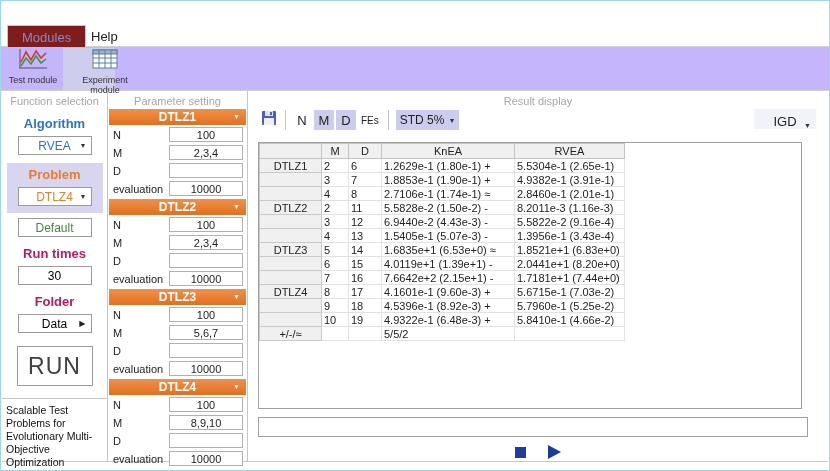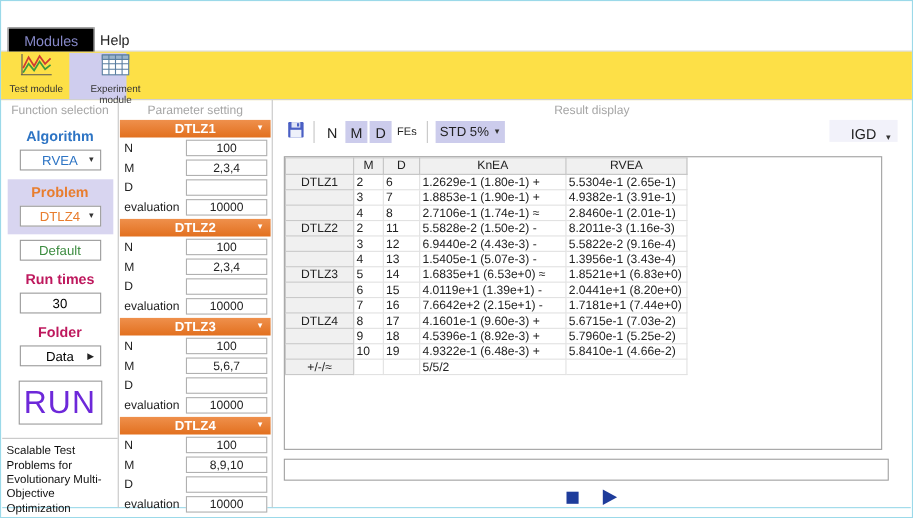--- a/index.html
+++ b/index.html
@@ -13,24 +13,24 @@
   .app-icon { position: absolute; left: 8px; top: 4px; width: 13px; height: 13px;
     background: linear-gradient(135deg,#f5a13c 0%,#e2601f 55%,#b03a14 100%); border-radius: 2px; }
   .title-text { position: absolute; left: 27px; top: 4px; font-size: 12px; color: #222; }
   .win-controls { position: absolute; right: 6px; top: 0; height: 22px; display: flex; }
   .win-btn { width: 34px; height: 22px; display: flex; align-items: center; justify-content: center;
     color: #555; font-size: 12px; }
   
   .menubar { position: absolute; left: 0; top: 22px; right: 0; height: 24px; border-bottom: 1px solid #d0d0d0; }
   .menu-tab { position: absolute; top: 2px; height: 23px; padding: 4px 14px; font-size: 13px; }
   .menu-tab.selected { left: 6px; border: 1px solid #c8c8c8; border-bottom: 1px solid #fff;
-    background: #000000; color: #8688c8; }
+    background: #7f1d1d; color: #8688c8; }
   .menu-tab.plain { left: 76px; color: #222; }
   
-  .ribbon { position: absolute; left: 0; top: 46px; right: 0; height: 44px; border-bottom: 1px solid #d0d0d0; background:#fde047; }
+  .ribbon { position: absolute; left: 0; top: 46px; right: 0; height: 44px; border-bottom: 1px solid #d0d0d0; background:#c4b5fd; }
   .module-btn { position: absolute; top: 1px; width: 52px; height: 42px; display: flex;
     flex-direction: column; align-items: center; justify-content: flex-start; }
   .module-btn .mlabel { font-size: 9px; color: #333; line-height: 10px; text-align: center; margin-top: 1px; }
   .module-btn.selected { background: #cfcdee; }
   #btn-test { left: 6px; } #btn-exp { left: 62px; padding-left: 32px; }
   
   .panel-title { font-size: 11px; color: #a6a6a6; text-align: center; padding-top: 4px; }
   .left-panel { position: absolute; left: 1px; top: 90px; width: 106px; bottom: 8px;
     border-right: 1px solid #c6c6c6; border-bottom: 1px solid #9bd9e9; }
   .mid-panel { position: absolute; left: 107px; top: 90px; width: 140px; bottom: 8px;
@@ -41,21 +41,21 @@
   .fs-label { font-size: 13px; font-weight: bold; text-align: center; margin-top: 9px; }
   .lbl-blue { color: #2d74c4; } .lbl-orange { color: #e87d2e; } .lbl-green { color: #3d8c40; } .lbl-cyan { color: #be185d; }
   .fs-control { width: 74px; height: 19px; margin: 5px auto 0 auto; border: 1px solid #9a9a9a;
     background: #fff; display: flex; align-items: center; justify-content: center;
     font-size: 12px; position: relative; }
   .fs-control .caret { position: absolute; right: 4px; font-size: 7px; color: #333; }
   .fs-control .menu-arrow { position: absolute; right: 5px; font-size: 8px; color: #222; }
   .problem-block { width: 96px; margin: 8px auto 0 auto; background: #d8d5f0; padding: 2px 0 7px 0; }
   .val-blue { color: #2d74c4; } .val-orange { color: #e87d2e; } .val-green { color: #3d8c40; }
   .run-btn { display: block; width: 76px; height: 40px; margin: 13px auto 0 auto; border: 1px solid #9a9a9a;
-    background: #fff; font-family: "Liberation Sans", sans-serif; font-size: 29px; color: #6d28d9; letter-spacing: 1px; }
+    background: #fff; font-family: "Liberation Sans", sans-serif; font-size: 23px; color: #404040; letter-spacing: 1px; }
   .fs-divider { border-top: 1px solid #c6c6c6; margin: 12px 0 5px 0; }
   .fs-desc { font-size: 10.5px; color: #111; line-height: 13px; padding: 0 3px 0 4px; }
   
   .pgroup { margin: 2px 1px 2px 1px; }
   .pgroup-header { height: 16px; background: linear-gradient(#ef904c,#e2701f); color: #fff;
     font-size: 12px; font-weight: bold; text-align: center; position: relative; line-height: 16px; }
   .pgroup-caret { position: absolute; right: 6px; top: 0; font-size: 7px; line-height: 16px; }
   .pfield { display: flex; align-items: center; height: 17px; margin-top: 1px; padding: 0 3px 0 4px; }
   .pfield-label { font-size: 11px; color: #222; flex: 1; }
   .pfield-input { width: 74px; height: 15px; border: 1px solid #b0b0b0; font-family: "Liberation Sans", sans-serif;

